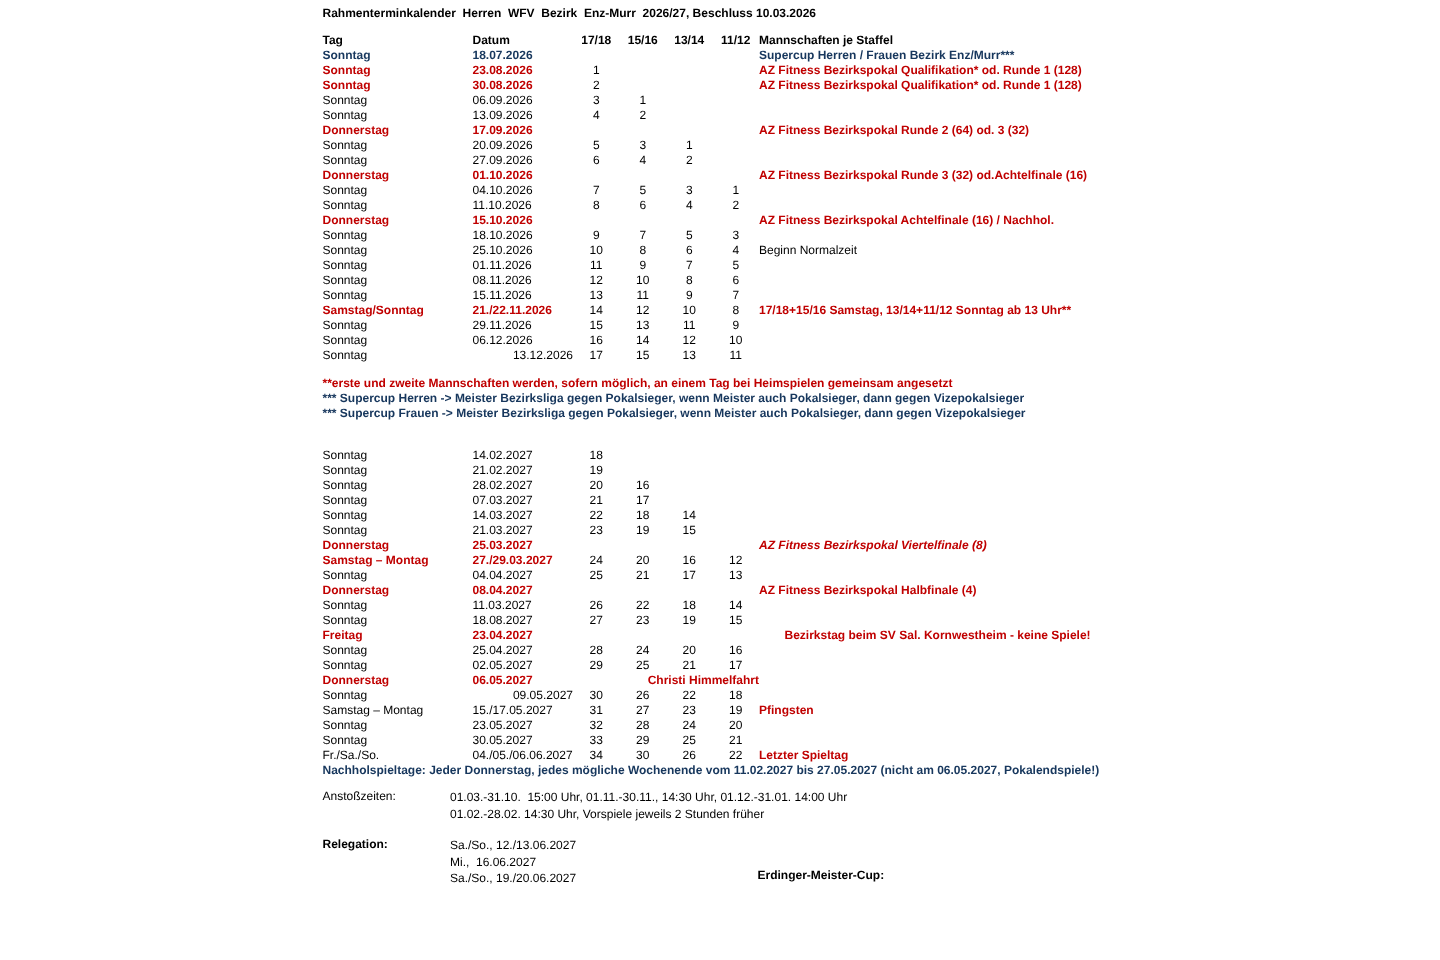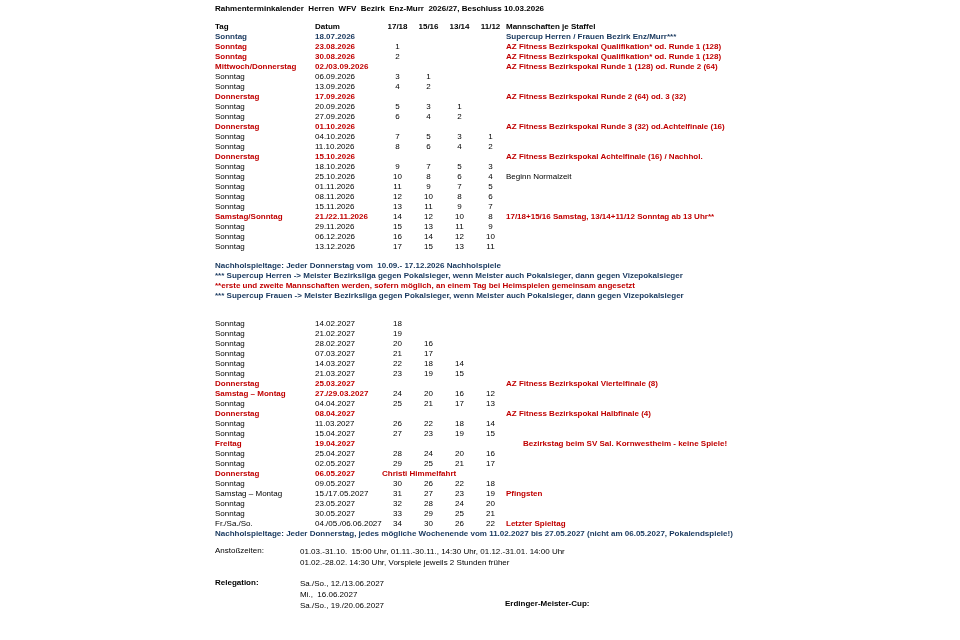--- a/index.html
+++ b/index.html
@@ -12,21 +12,21 @@
   .bold{font-weight:bold;}
   .title{font-weight:bold;line-height:10px;white-space:pre;}
   .grid{
     display:grid;
     grid-template-columns:100px 67px 31px 31px 31px 31px 1fr;
     line-height:10px;height:10px;align-items:baseline;
   }
   .grid.header{margin-top:8px;}
   .c{white-space:pre;overflow:visible;}
   .c.num{text-align:center;}
-  .c.numspan{grid-column:3 / 7;text-align:left;}
+  .c.numspan{grid-column:3 / 7;text-align:right;}
   .c.note.indent{padding-left:17px;}
   .notes{margin-top:9px;}
   .notes .nline{line-height:10px;white-space:pre;font-weight:bold;}
   .season2{margin-top:18px;}
   .notes2{margin-top:0;}
   .kv{display:grid;grid-template-columns:85px 1fr;margin-top:7px;}
   .kv.rel{grid-template-columns:85px 205px 1fr;margin-top:10px;}
   .kv div, .kv span{line-height:10px;white-space:pre;}
   .kv .vals div{line-height:11px;}
   .erdinger div{line-height:11px;}
@@ -70,29 +70,20 @@
       <div class="grid">
         <span class="c" style="color: rgb(192, 0, 0); font-weight: bold;">Sonntag</span>
         <span class="c" style="color: rgb(192, 0, 0); font-weight: bold;">30.08.2026</span>
         <span class="c num">2</span>
         <span class="c num"></span>
         <span class="c num"></span>
         <span class="c num"></span>
         <span class="c note"><span style="color: rgb(192, 0, 0); font-weight: bold;">AZ Fitness Bezirkspokal Qualifikation* od. Runde 1 (128)</span></span>
       </div>
       <div class="grid">
-        <span class="c" style="color: rgb(192, 0, 0); font-weight: bold;">Mittwoch/Donnerstag</span>
-        <span class="c" style="color: rgb(192, 0, 0); font-weight: bold;">02./03.09.2026</span>
-        <span class="c num"></span>
-        <span class="c num"></span>
-        <span class="c num"></span>
-        <span class="c num"></span>
-        <span class="c note"><span style="color: rgb(192, 0, 0); font-weight: bold;">AZ Fitness Bezirkspokal Runde 1 (128) od. Runde 2 (64)</span></span>
-      </div>
-      <div class="grid">
         <span class="c" style="color: rgb(0, 0, 0);">Sonntag</span>
         <span class="c" style="color: rgb(0, 0, 0);">06.09.2026</span>
         <span class="c num">3</span>
         <span class="c num">1</span>
         <span class="c num"></span>
         <span class="c num"></span>
         <span class="c note"></span>
       </div>
       <div class="grid">
         <span class="c" style="color: rgb(0, 0, 0);">Sonntag</span>
@@ -233,33 +224,32 @@
         <span class="c" style="color: rgb(0, 0, 0);">Sonntag</span>
         <span class="c" style="color: rgb(0, 0, 0);">06.12.2026</span>
         <span class="c num">16</span>
         <span class="c num">14</span>
         <span class="c num">12</span>
         <span class="c num">10</span>
         <span class="c note"></span>
       </div>
       <div class="grid">
         <span class="c" style="color: rgb(0, 0, 0);">Sonntag</span>
-        <span class="c" style="color: rgb(0, 0, 0);">13.12.2026</span>
+        <span class="c" style="color: rgb(0, 0, 0); text-align: right;">13.12.2026</span>
         <span class="c num">17</span>
         <span class="c num">15</span>
         <span class="c num">13</span>
         <span class="c num">11</span>
         <span class="c note"></span>
       </div>
     </div>
 
   <div class="notes">
-      <div class="nline"><span style="color: rgb(23, 55, 93); font-weight: bold;">Nachholspieltage: Jeder Donnerstag vom  10.09.- 17.12.2026 Nachholspiele</span></div>
+      <div class="nline"><span style="color: rgb(192, 0, 0); font-weight: bold;">**erste und zweite Mannschaften werden, sofern möglich, an einem Tag bei Heimspielen gemeinsam angesetzt</span></div>
       <div class="nline"><span style="color: rgb(23, 55, 93); font-weight: bold;">*** Supercup Herren -&gt; Meister Bezirksliga gegen Pokalsieger, wenn Meister auch Pokalsieger, dann gegen Vizepokalsieger</span></div>
-      <div class="nline"><span style="color: rgb(192, 0, 0); font-weight: bold;">**erste und zweite Mannschaften werden, sofern möglich, an einem Tag bei Heimspielen gemeinsam angesetzt</span></div>
       <div class="nline"><span style="color: rgb(23, 55, 93); font-weight: bold;">*** Supercup Frauen -&gt; Meister Bezirksliga gegen Pokalsieger, wenn Meister auch Pokalsieger, dann gegen Vizepokalsieger</span></div>
     </div>
 
   <div class="season2">
       <div class="grid">
         <span class="c" style="color: rgb(0, 0, 0);">Sonntag</span>
         <span class="c" style="color: rgb(0, 0, 0);">14.02.2027</span>
         <span class="c num">18</span>
         <span class="c num"></span>
         <span class="c num"></span>
@@ -311,21 +301,21 @@
         <span class="c num"></span>
         <span class="c note"></span>
       </div>
       <div class="grid">
         <span class="c" style="color: rgb(192, 0, 0); font-weight: bold;">Donnerstag</span>
         <span class="c" style="color: rgb(192, 0, 0); font-weight: bold;">25.03.2027</span>
         <span class="c num"></span>
         <span class="c num"></span>
         <span class="c num"></span>
         <span class="c num"></span>
-        <span class="c note"><span style="color: rgb(192, 0, 0); font-weight: bold;">AZ Fitness Bezirkspokal Viertelfinale (8)</span></span>
+        <span class="c note"><span style="color: rgb(192, 0, 0); font-weight: bold; font-style: italic;">AZ Fitness Bezirkspokal Viertelfinale (8)</span></span>
       </div>
       <div class="grid">
         <span class="c" style="color: rgb(192, 0, 0); font-weight: bold;">Samstag – Montag</span>
         <span class="c" style="color: rgb(192, 0, 0); font-weight: bold;">27./29.03.2027</span>
         <span class="c num">24</span>
         <span class="c num">20</span>
         <span class="c num">16</span>
         <span class="c num">12</span>
       </div>
       <div class="grid">
@@ -350,30 +340,30 @@
         <span class="c" style="color: rgb(0, 0, 0);">Sonntag</span>
         <span class="c" style="color: rgb(0, 0, 0);">11.03.2027</span>
         <span class="c num">26</span>
         <span class="c num">22</span>
         <span class="c num">18</span>
         <span class="c num">14</span>
         <span class="c note"></span>
       </div>
       <div class="grid">
         <span class="c" style="color: rgb(0, 0, 0);">Sonntag</span>
-        <span class="c" style="color: rgb(0, 0, 0);">15.04.2027</span>
+        <span class="c" style="color: rgb(0, 0, 0);">18.08.2027</span>
         <span class="c num">27</span>
         <span class="c num">23</span>
         <span class="c num">19</span>
         <span class="c num">15</span>
         <span class="c note"></span>
       </div>
       <div class="grid">
         <span class="c" style="color: rgb(192, 0, 0); font-weight: bold;">Freitag</span>
-        <span class="c" style="color: rgb(192, 0, 0); font-weight: bold;">19.04.2027</span>
+        <span class="c" style="color: rgb(192, 0, 0); font-weight: bold;">23.04.2027</span>
         <span class="c num"></span>
         <span class="c num"></span>
         <span class="c num"></span>
         <span class="c num"></span>
         <span class="c note indent"><span style="color: rgb(192, 0, 0); font-weight: bold;">Bezirkstag beim SV Sal. Kornwestheim - keine Spiele!</span></span>
       </div>
       <div class="grid">
         <span class="c" style="color: rgb(0, 0, 0);">Sonntag</span>
         <span class="c" style="color: rgb(0, 0, 0);">25.04.2027</span>
         <span class="c num">28</span>
@@ -391,21 +381,21 @@
         <span class="c num">17</span>
         <span class="c note"></span>
       </div>
       <div class="grid">
         <span class="c" style="color: rgb(192, 0, 0); font-weight: bold;">Donnerstag</span>
         <span class="c" style="color: rgb(192, 0, 0); font-weight: bold;">06.05.2027</span>
         <span class="c numspan" style="color: rgb(192, 0, 0); font-weight: bold;">Christi Himmelfahrt</span>
       </div>
       <div class="grid">
         <span class="c" style="color: rgb(0, 0, 0);">Sonntag</span>
-        <span class="c" style="color: rgb(0, 0, 0);">09.05.2027</span>
+        <span class="c" style="color: rgb(0, 0, 0); text-align: right;">09.05.2027</span>
         <span class="c num">30</span>
         <span class="c num">26</span>
         <span class="c num">22</span>
         <span class="c num">18</span>
         <span class="c note"></span>
       </div>
       <div class="grid">
         <span class="c" style="color: rgb(0, 0, 0);">Samstag – Montag</span>
         <span class="c" style="color: rgb(0, 0, 0);">15./17.05.2027</span>
         <span class="c num">31</span>

